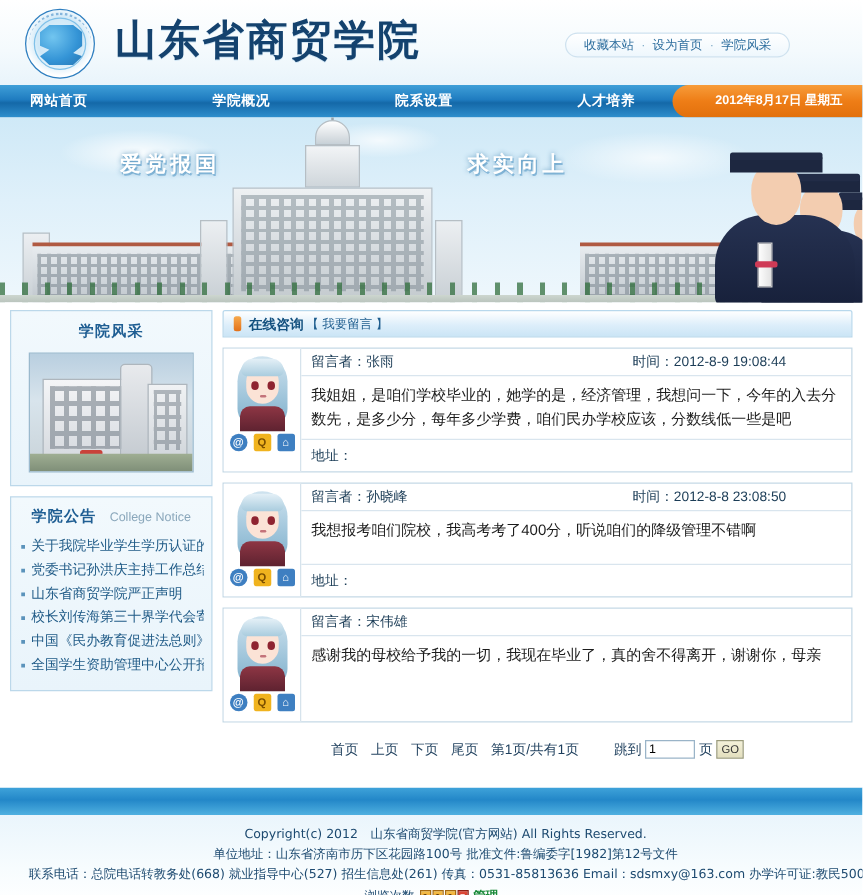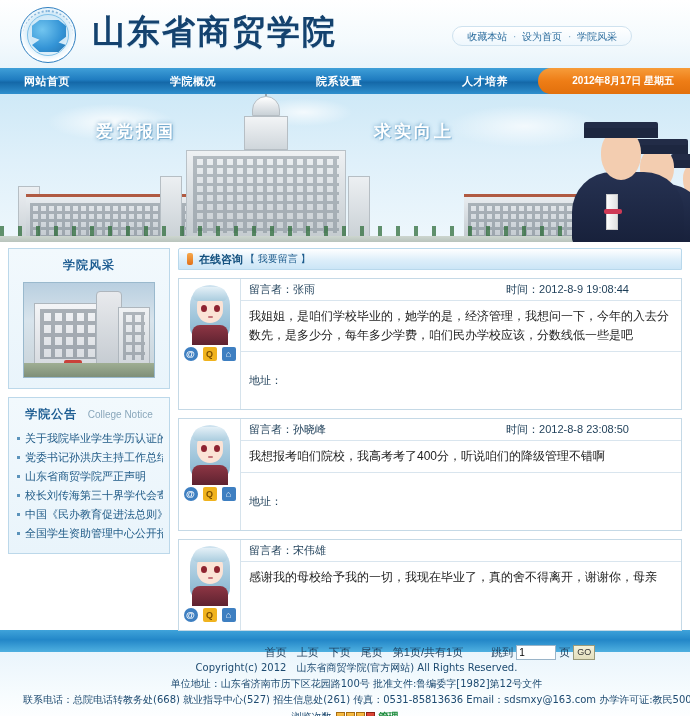--- a/index.html
+++ b/index.html
@@ -421,21 +421,21 @@
   .msg-top .when { white-space: nowrap; color:#1b3c56; padding-right: 40px;}
   .msg-body {
     flex: 1 1 auto;
     padding: 6px 10px 6px 8px;
     font-size: 12px;
     line-height: 19px;
     color: #1c1c1c;
   }
   .msg-addr {
     border-top: 1px solid #d9e5ee;
-    padding: 21px 8px;
+    padding: 5px 8px;
     font-size: 11px; color:#1b3c56;
     min-height: 18px;
   }
 
   .pager {
     display:flex; align-items:center; justify-content:center;
     gap: 10px;
     margin-top: 14px;
     font-size: 11px; color:#1d3e5c;
   }

